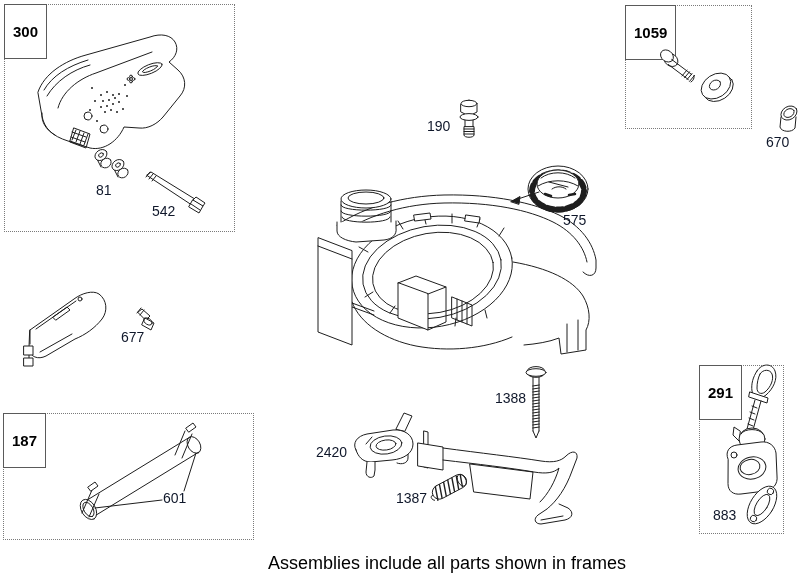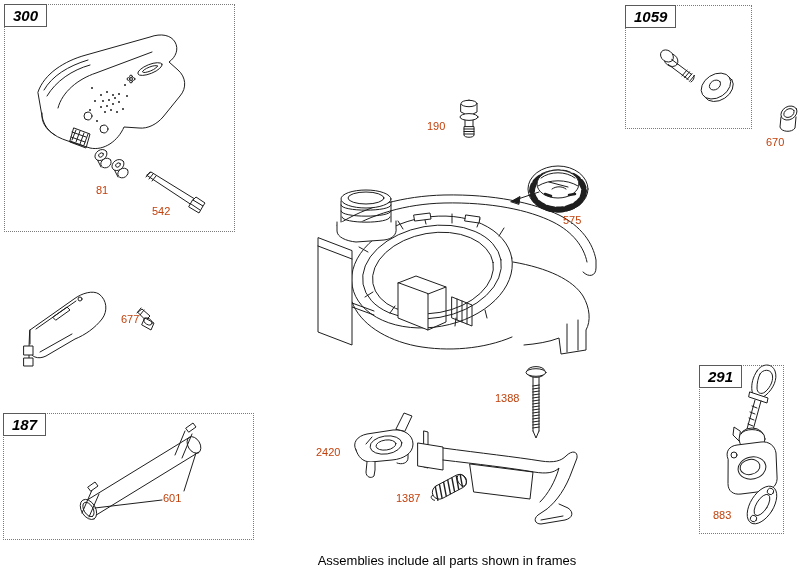--- a/index.html
+++ b/index.html
@@ -1,23 +1,23 @@
 <!DOCTYPE html>
 <html><head>
 <meta charset="utf-8">
 <style>
   html,body{margin:0;padding:0;background:#fff;}
   .page{position:relative;width:800px;height:580px;background:#fff;overflow:hidden;
         font-family:"Liberation Sans",sans-serif;color:#111;}
   .art{position:absolute;left:0;top:0;pointer-events:none;}
   .frame{position:absolute;border:1px dotted #7a7a7a;}
   .frame-label{position:absolute;top:-1px;left:-1px;background:#fff;border:1px solid #5a5a5a;
-               padding:0 8px;font-size:15px;font-weight:bold;line-height:21px;color:#000;font-style:italic;}
-  .part-label{position:absolute;font-size:11px;line-height:16px;color:#c2410c;white-space:nowrap;}
-  .caption{position:absolute;left:247px;top:553px;width:400px;text-align:center;font-size:13px;color:#000;}
+               padding:16px 8px;font-size:15px;font-weight:bold;line-height:21px;color:#000;}
+  .part-label{position:absolute;font-size:14px;line-height:16px;color:#0f172a;white-space:nowrap;}
+  .caption{position:absolute;left:247px;top:553px;width:400px;text-align:center;font-size:18px;color:#000;}
   svg *{vector-effect:non-scaling-stroke;}
 </style>
 </head>
 <body>
 
 <div class="page">
 
   <div class="frame" style="left:4px;top:4px;width:229px;height:226px;">
     <span class="frame-label">300</span>
   </div>
@@ -239,21 +239,21 @@
     <g transform="rotate(32 762 505)">
       <ellipse cx="762" cy="505" rx="11.5" ry="21" fill="#fff"></ellipse>
       <ellipse cx="762" cy="505" rx="5.5" ry="12"></ellipse>
       <circle cx="762" cy="489" r="3.2"></circle>
       <circle cx="762" cy="521" r="3.2"></circle>
     </g>
   </svg>
 
   <span class="part-label" style="left:96px;top:182px;">81</span>
   <span class="part-label" style="left:152px;top:203px;">542</span>
-  <span class="part-label" style="left:121px;top:311px;">677</span>
+  <span class="part-label" style="left:121px;top:329px;">677</span>
   <span class="part-label" style="left:163px;top:490px;">601</span>
   <span class="part-label" style="left:427px;top:118px;">190</span>
   <span class="part-label" style="left:563px;top:212px;">575</span>
   <span class="part-label" style="left:766px;top:134px;">670</span>
   <span class="part-label" style="left:495px;top:390px;">1388</span>
   <span class="part-label" style="left:316px;top:444px;">2420</span>
   <span class="part-label" style="left:396px;top:490px;">1387</span>
   <span class="part-label" style="left:713px;top:507px;">883</span>
 
   <div class="caption">Assemblies include all parts shown in frames</div>

